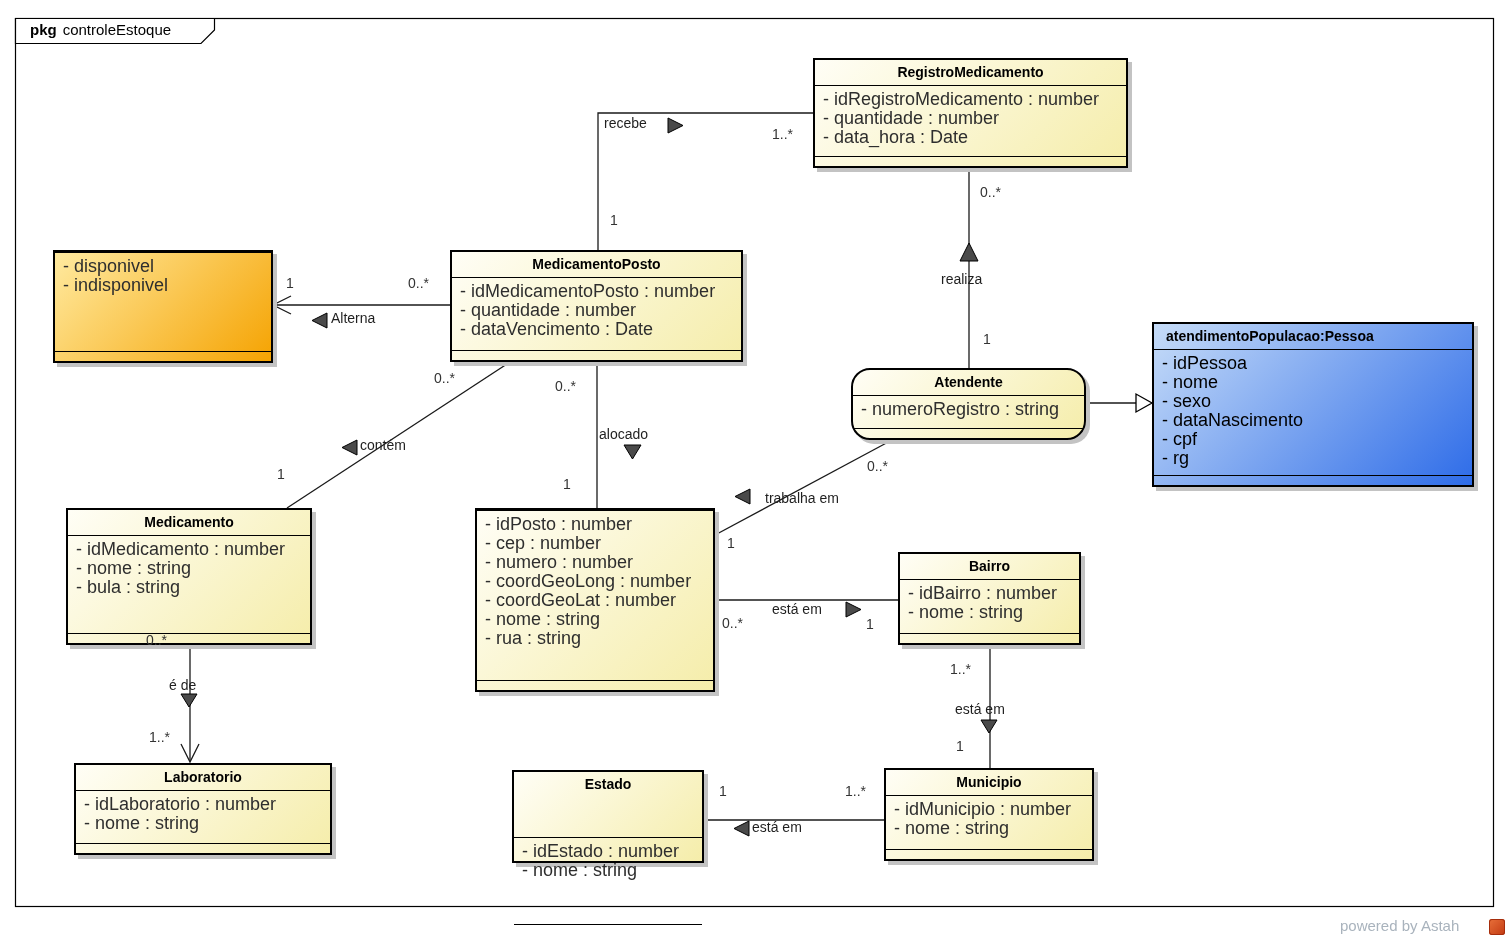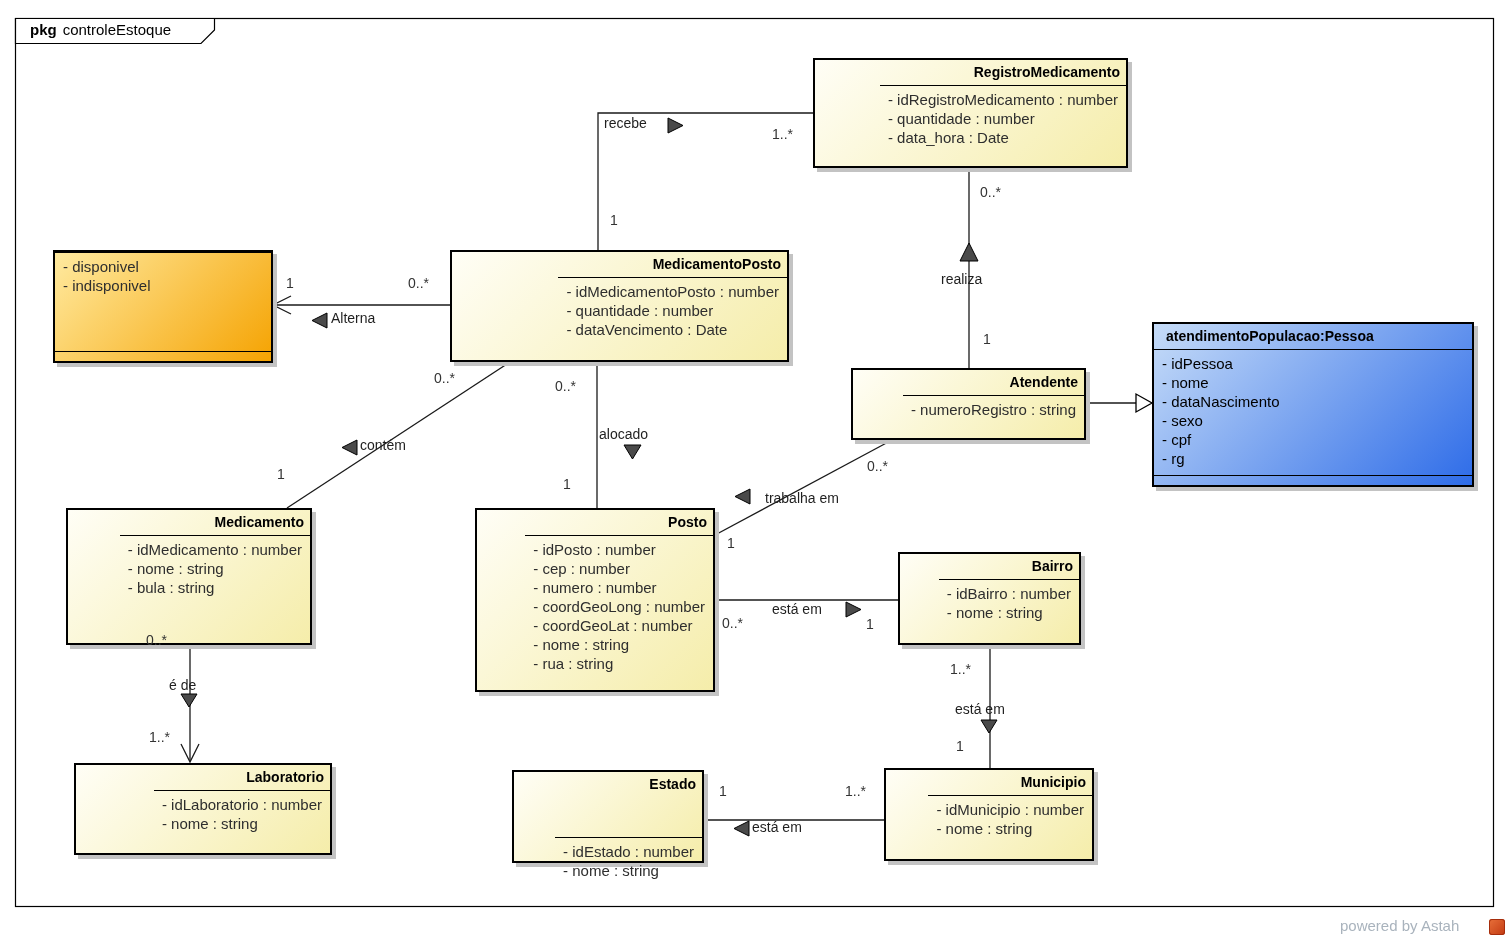--- a/index.html
+++ b/index.html
@@ -7,27 +7,27 @@
           font-family:"Liberation Sans",sans-serif;}
   .layer{position:absolute;left:0;top:0;pointer-events:none;}
 
   
   .frame-label{position:absolute;left:30px;top:21px;font-size:15px;color:#000;white-space:nowrap;}
   .frame-label .kw{font-weight:bold;margin-right:6px;}
 
   
   .uml-box{position:absolute;display:flex;flex-direction:column;border:2px solid #000;
            box-sizing:border-box;box-shadow:4px 4px 0 #c3c3c3;}
-  .fill-class{background:linear-gradient(135deg,#fffef6 0%,#f5edaa 100%);align-items:flex-end;}
+  .fill-class{background:linear-gradient(135deg,#fffef6 0%,#f5edaa 100%);}
   .fill-enum{background:linear-gradient(135deg,#ffeaa0 0%,#f5a302 100%);}
   .fill-instance{background:linear-gradient(135deg,#c6dcf8 0%,#2e6ce8 100%);}
   .uml-title{font-weight:bold;text-align:center;font-size:14px;padding:4px 6px 5px;color:#000;white-space:nowrap;}
   .uml-title.left{text-align:left;padding-left:12px;}
   .uml-stereotype{font-weight:normal;font-size:13px;}
-  .uml-attrs{flex:1;border-top:1.5px solid #000;padding:4px 8px;font-size:15px;color:#2e2e2e;}
+  .uml-attrs{flex:1;border-top:1.5px solid #000;padding:4px 8px;font-size:18px;color:#2e2e2e;}
   .fill-instance .uml-attrs{color:#000;}
   .attr-line{line-height:19px;white-space:nowrap;}
   .uml-footer{height:9px;border-top:1.5px solid #000;}
 
   
   .assoc-label{position:absolute;font-size:14px;color:#1f1f1f;white-space:nowrap;}
   .mult{position:absolute;font-size:14px;color:#333;white-space:nowrap;}
 
   
   .watermark{position:absolute;left:1340px;top:917px;font-size:15px;color:#a9b3bd;white-space:nowrap;}
@@ -80,21 +80,21 @@
   <div class="uml-box fill-class" style="left:813px;top:58px;width:315px;height:110px;">
     <div class="uml-title">RegistroMedicamento</div>
     <div class="uml-attrs">
         <div class="attr-line">- idRegistroMedicamento : number</div>
         <div class="attr-line">- quantidade : number</div>
         <div class="attr-line">- data_hora : Date</div>
       </div>
     <div class="uml-footer"></div>
   </div>
 
-  <div class="uml-box fill-class" style="left:450px;top:250px;width:339px;height:112px;">
+  <div class="uml-box fill-class" style="left:450px;top:250px;width:293px;height:112px;">
     <div class="uml-title">MedicamentoPosto</div>
     <div class="uml-attrs">
         <div class="attr-line">- idMedicamentoPosto : number</div>
         <div class="attr-line">- quantidade : number</div>
         <div class="attr-line">- dataVencimento : Date</div>
       </div>
     <div class="uml-footer"></div>
   </div>
 
   <div class="uml-box fill-enum" style="left:53px;top:250px;width:220px;height:113px;">
@@ -118,48 +118,47 @@
   <div class="uml-box fill-class" style="left:74px;top:763px;width:258px;height:92px;">
     <div class="uml-title">Laboratorio</div>
     <div class="uml-attrs">
         <div class="attr-line">- idLaboratorio : number</div>
         <div class="attr-line">- nome : string</div>
       </div>
     <div class="uml-footer"></div>
   </div>
 
   <div class="uml-box fill-class" style="left:475px;top:508px;width:240px;height:184px;">
-    <div class="uml-title">Posto</div>
     <div class="uml-attrs">
         <div class="attr-line">- idPosto : number</div>
         <div class="attr-line">- cep : number</div>
         <div class="attr-line">- numero : number</div>
         <div class="attr-line">- coordGeoLong : number</div>
         <div class="attr-line">- coordGeoLat : number</div>
         <div class="attr-line">- nome : string</div>
         <div class="attr-line">- rua : string</div>
       </div>
     <div class="uml-footer"></div>
   </div>
 
-  <div class="uml-box fill-class" style="left:851px;top:368px;width:235px;height:72px;">
+  <div class="uml-box fill-class" style="left:851px;top:368px;width:235px;height:72px;border-radius:19px;">
     <div class="uml-title">Atendente</div>
     <div class="uml-attrs">
         <div class="attr-line">- numeroRegistro : string</div>
       </div>
     <div class="uml-footer"></div>
   </div>
 
   <div class="uml-box fill-instance" style="left:1152px;top:322px;width:322px;height:165px;">
     <div class="uml-title left">atendimentoPopulacao:Pessoa</div>
     <div class="uml-attrs">
         <div class="attr-line">- idPessoa</div>
         <div class="attr-line">- nome</div>
+        <div class="attr-line">- sexo</div>
         <div class="attr-line">- dataNascimento</div>
-        <div class="attr-line">- sexo</div>
         <div class="attr-line">- cpf</div>
         <div class="attr-line">- rg</div>
       </div>
     <div class="uml-footer"></div>
   </div>
 
   <div class="uml-box fill-class" style="left:898px;top:552px;width:183px;height:93px;">
     <div class="uml-title">Bairro</div>
     <div class="uml-attrs">
         <div class="attr-line">- idBairro : number</div>

